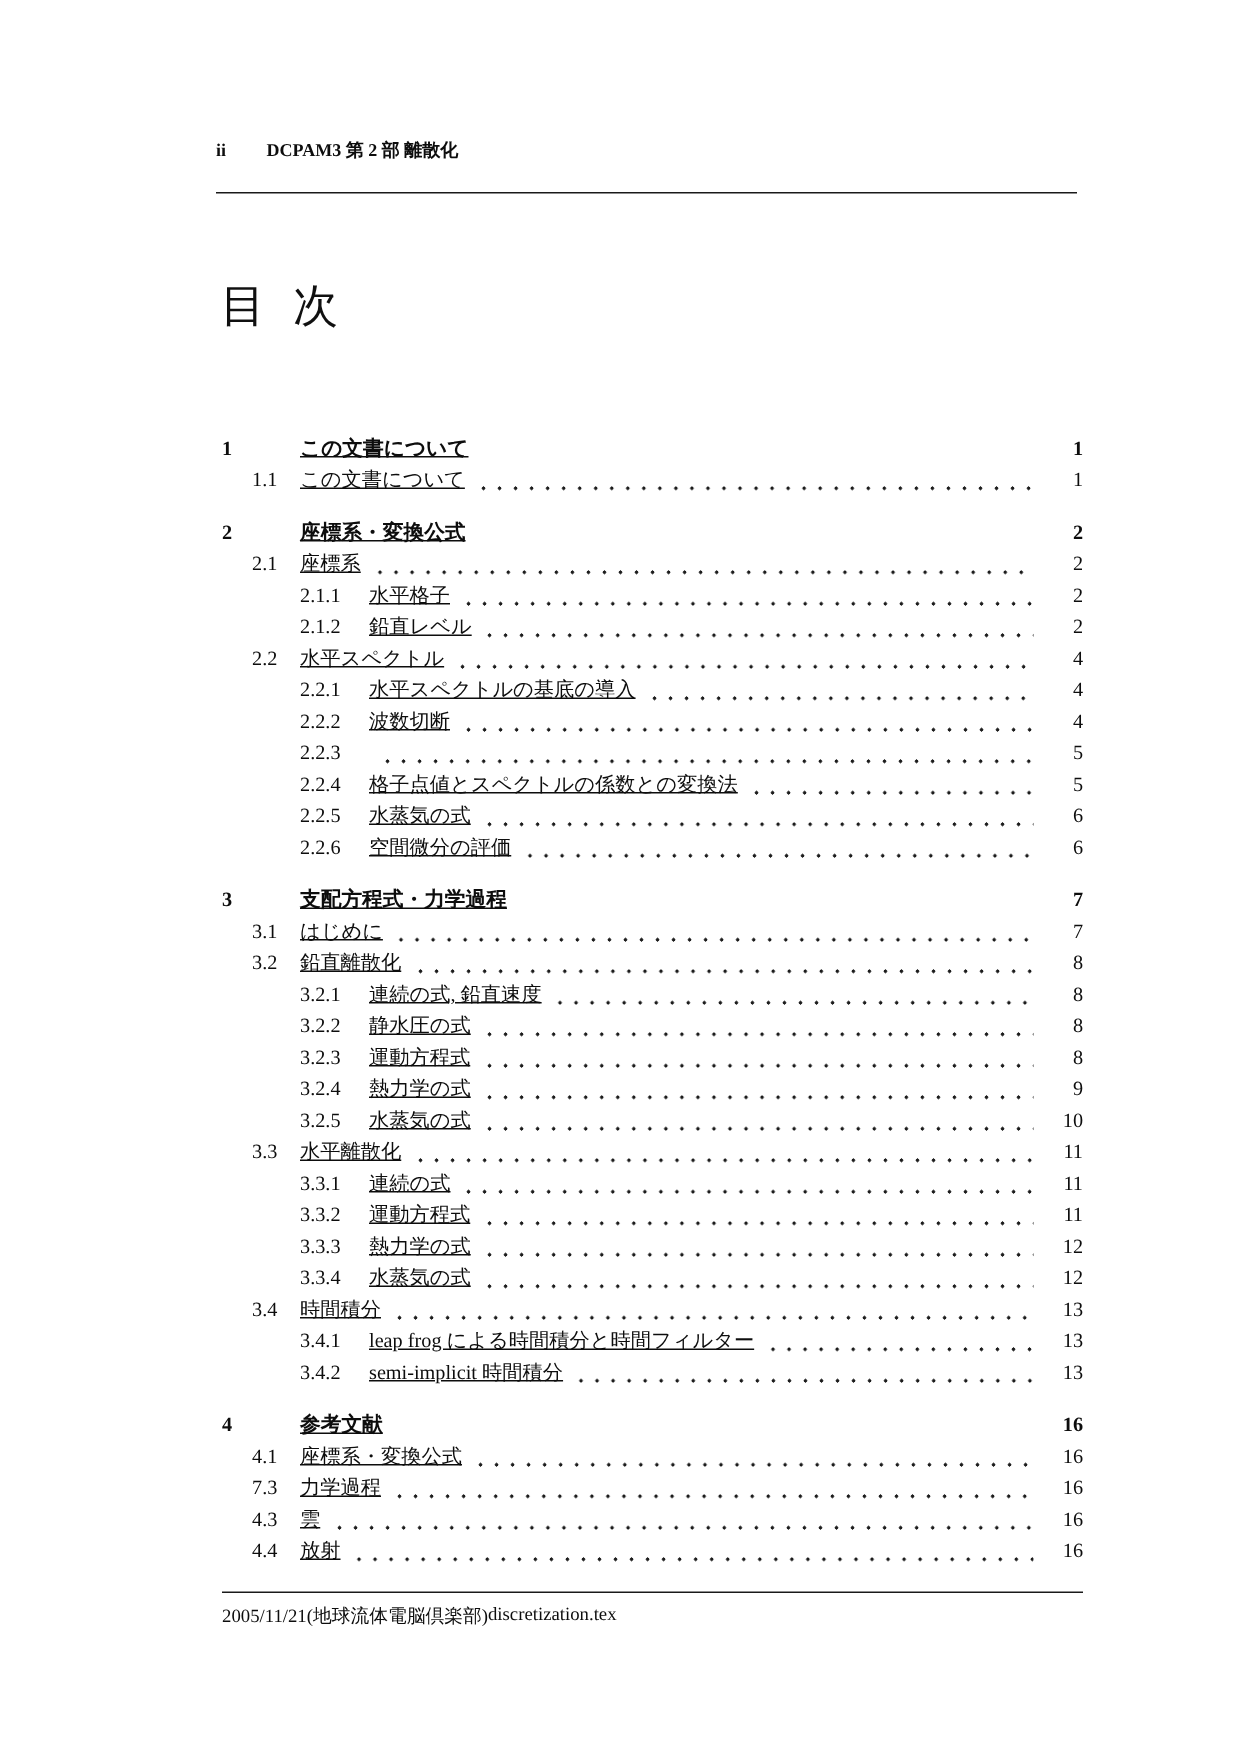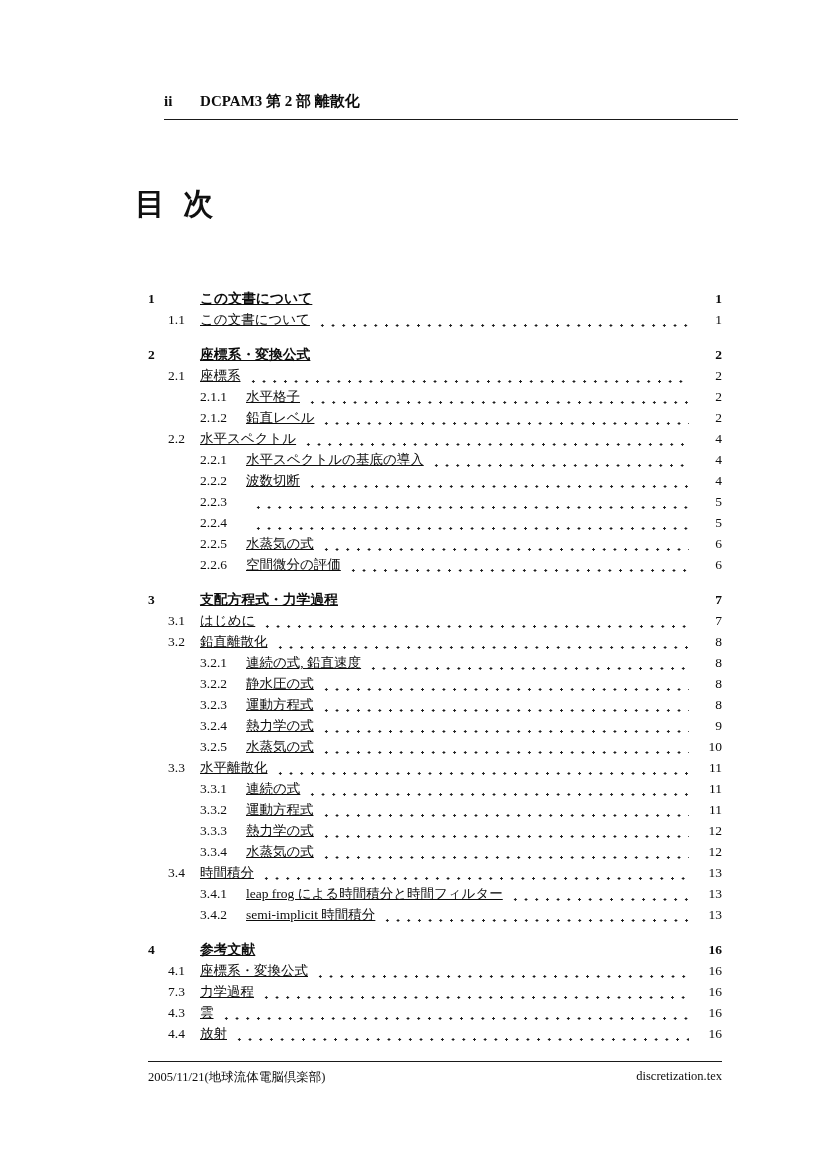--- a/index.html
+++ b/index.html
@@ -4,30 +4,30 @@
 <style>
   * { margin: 0; padding: 0; box-sizing: border-box; }
   html, body { background: #ffffff; }
   body {
     width: 826px; height: 1169px; position: relative;
     font-family: "Liberation Serif", "DejaVu Serif", serif;
     color: #0d0d0d;
   }
 
   .running-header {
-    position: absolute; left: 164px; top: 92px; width: 574px;
-    border-bottom: 1.2px solid #1a1a1a; padding-bottom: 8px;
-    font-weight: bold; font-size: 15px; white-space: nowrap;
+    position: absolute; left: 144px; top: 92px; width: 574px;
+    border-bottom: 1.2px solid #1a1a1a; padding-bottom: 19px;
+    font-weight: bold; font-size: 12px; white-space: nowrap;
   }
   .running-header .htitle { margin-left: 24px; }
 
   .toc-title {
-    position: absolute; left: 135px; top: 184px;
+    position: absolute; left: 147px; top: 184px;
     font-family: "Liberation Sans", "DejaVu Sans", sans-serif;
-    font-weight: 700; font-size: 30px; letter-spacing: 1px; word-spacing: 8px;
+    font-weight: 400; font-size: 30px; letter-spacing: 1px; word-spacing: 8px;
     color: #101010;
   }
 
   .toc {
     position: absolute; left: 148px; top: 288px; width: 574px;
     font-size: 13.5px;
   }
   .toc-row { display: flex; align-items: baseline; line-height: 21px; }
   .toc-row.lvl0 { margin-top: 14px; font-weight: bold; }
   .toc > .toc-row:first-child { margin-top: 0; }
@@ -44,21 +44,21 @@
     background-size: 10.7px 3px;
     background-repeat: repeat-x;
     background-position: left 2px bottom 3px;
   }
   .fill { flex: 1 1 auto; }
   .pg { min-width: 24px; text-align: right; white-space: nowrap; }
 
   .page-footer {
     position: absolute; left: 148px; top: 1061px; width: 574px;
     border-top: 1.2px solid #1a1a1a; padding-top: 7px;
-    display: flex; justify-content: space-between;
+    display: flex; 
     font-size: 12.5px; white-space: nowrap;
   }
 </style>
 </head>
 <body>
 
 <div class="running-header">
   <span class="hpage">ii</span>
   <span class="htitle">DCPAM3 第 2 部 離散化</span>
 </div>
@@ -120,20 +120,21 @@
       <span class="dots"></span>
       <span class="pg">4</span>
     </div>
     <div class="toc-row lvl2">
       <span class="num">2.2.3</span>
       <span class="dots"></span>
       <span class="pg">5</span>
     </div>
     <div class="toc-row lvl2">
       <span class="num">2.2.4</span>
+      <span class="ttl">格子点値とスペクトルの係数との変換法</span>
       <span class="dots"></span>
       <span class="pg">5</span>
     </div>
     <div class="toc-row lvl2">
       <span class="num">2.2.5</span>
       <span class="ttl">水蒸気の式</span>
       <span class="dots"></span>
       <span class="pg">6</span>
     </div>
     <div class="toc-row lvl2">

